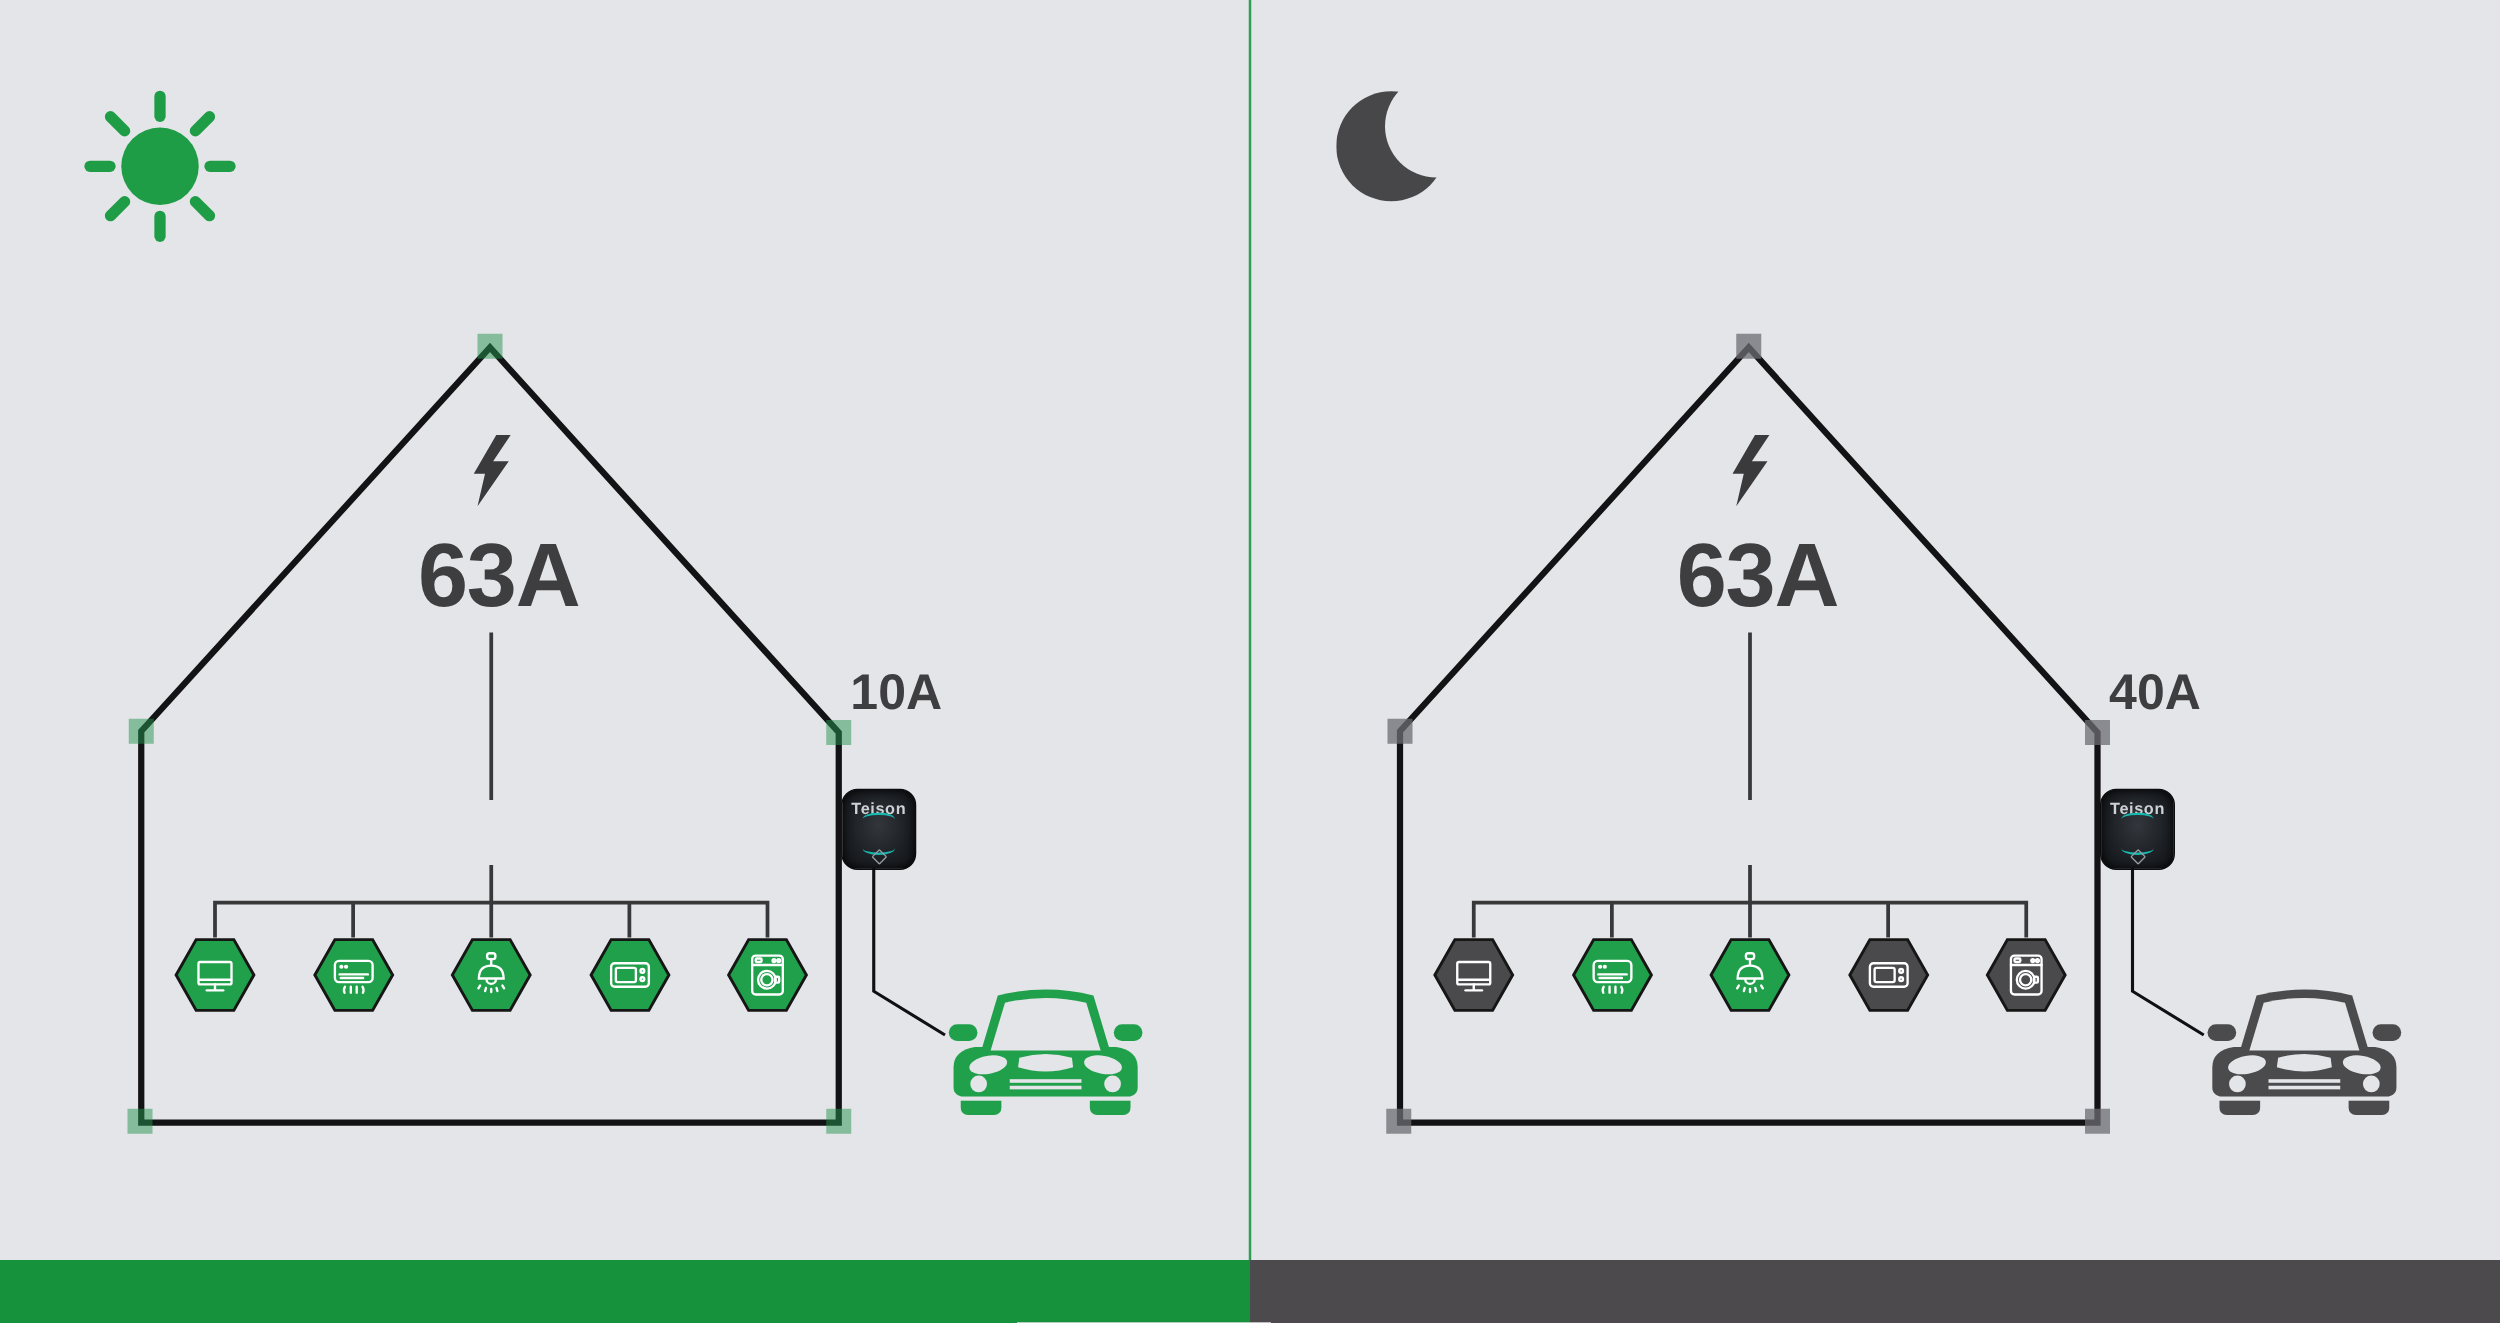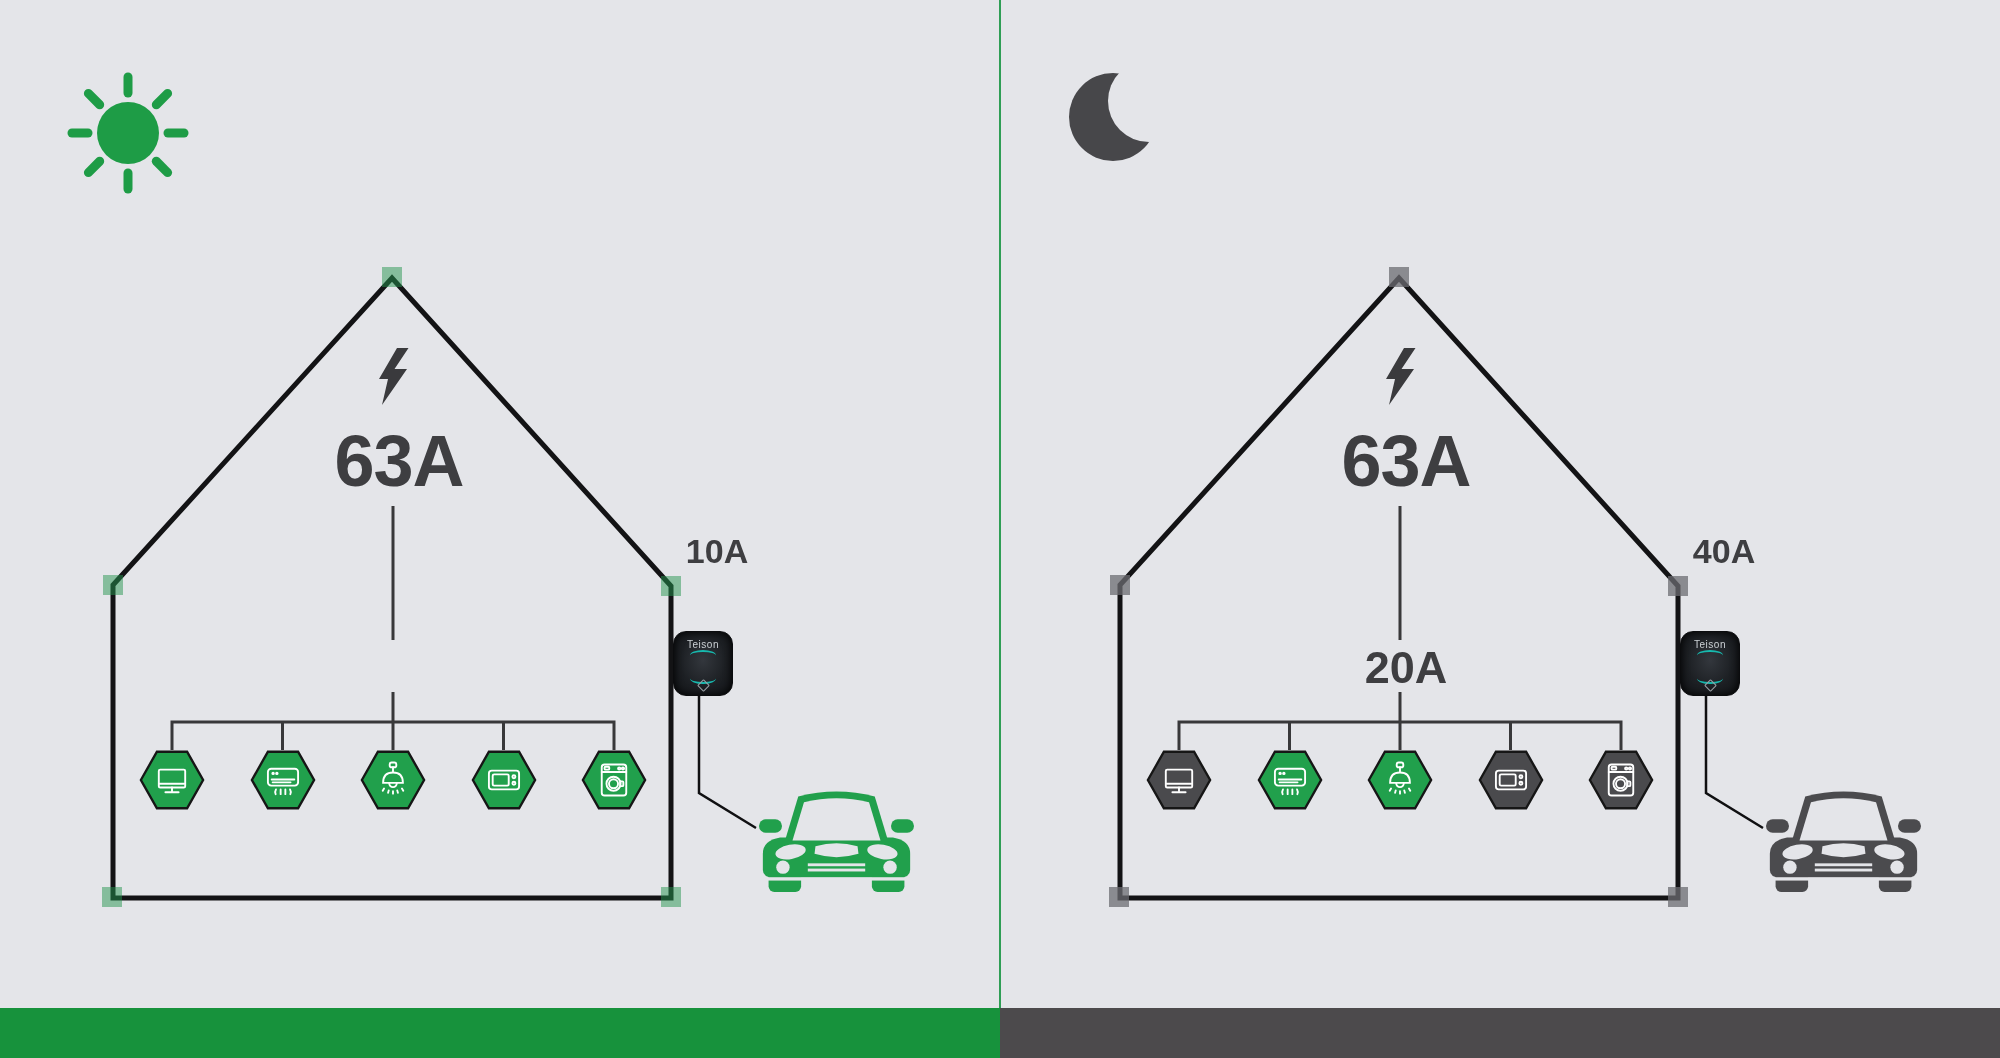--- a/index.html
+++ b/index.html
@@ -8,31 +8,31 @@
        font-family:"Liberation Sans","DejaVu Sans",sans-serif;}
   .panel{position:absolute;top:0;width:1000px;height:1058px;}
   #panel-day{left:0;}
   #panel-night{left:1007px;}
   .abs{position:absolute;}
   .scene-lines{left:0;top:0;width:1000px;height:1058px;pointer-events:none;}
   .num-label{position:absolute;text-align:center;color:var(--text,#3e3e41);
              font-weight:600;line-height:1;}
   .main-label{left:249px;top:425px;width:300px;font-size:72px;letter-spacing:-1px;}
   .circuit-label{left:299px;top:645px;width:200px;font-size:45px;}
-  .ev-label{left:642px;top:534px;width:150px;font-size:34px;text-align:center;}
+  .ev-label{left:642px;top:534px;width:150px;font-size:40px;text-align:center;}
   .bolt{left:377px;top:348px;width:32px;height:57px;}
   .sky-icon{pointer-events:none;}
   .sun{left:66px;top:71px;width:124px;height:124px;}
   .moon{left:62px;top:67px;width:96px;height:96px;}
   .hex{position:absolute;top:747px;width:66px;height:66px;}
   .wallbox{position:absolute;left:673px;top:631px;width:58px;height:63px;
            border-radius:13px;background:radial-gradient(ellipse at 50% 45%,#33373d 0%,#1d2024 55%,#121417 100%);
            border:1px solid #0b0c0e;box-shadow:inset 0 0 8px #000;}
   .wb-brand{position:absolute;left:0;top:7px;width:100%;text-align:center;
-            font-size:10px;letter-spacing:.5px;color:#ccd1d5;font-weight:400;}
+            font-size:13px;letter-spacing:.5px;color:#ccd1d5;font-weight:700;}
   .wb-arc-top{position:absolute;left:16px;top:18px;width:26px;height:9px;
               border-top:2.5px solid #17b9ae;border-radius:50%;filter:blur(.3px);}
   .wb-arc-bottom{position:absolute;left:16px;top:41px;width:26px;height:9px;
               border-bottom:2.5px solid #17b9ae;border-radius:50%;filter:blur(.3px);}
   .wb-diamond{position:absolute;left:50%;bottom:5px;width:7px;height:7px;margin-left:-4px;
               border:1.2px solid #9aa0a5;transform:rotate(45deg);border-radius:1px;}
   .car{position:absolute;left:755px;top:783px;width:163px;height:110px;}
   .divider{position:absolute;left:999px;top:0;width:2px;height:1008px;}
   .bottom-bar{position:absolute;top:1008px;width:1000px;height:50px;}
   #bar-day{left:0;}
@@ -189,21 +189,20 @@
       <rect x="102" y="887" width="20" height="20"></rect>
       <rect x="661" y="887" width="20" height="20"></rect>
     </g>
   </svg>
 
   <svg class="abs bolt" viewBox="0 0 32 57">
     <path d="M20,0 L2,31 H11 L5,57 L30,21 H17.5 L31.5,0 Z" fill="#3a3a3d"></path>
   </svg>
 
   <div class="num-label main-label">63A</div>
-  <div class="num-label circuit-label">20A</div>
   <div class="num-label ev-label">40A</div>
 
   <svg class="hex" style="left:139px" viewBox="0 0 70 66">
     <polygon points="2,33 19,3 51,3 68,33 51,63 19,63" stroke="#161616" stroke-width="2.5" fill="#4a4a4d"></polygon>
     <use href="#ic-tv" x="15" y="13"></use>
   </svg>
   <svg class="hex" style="left:249.5px" viewBox="0 0 70 66">
     <polygon points="2,33 19,3 51,3 68,33 51,63 19,63" stroke="#161616" stroke-width="2.5" fill="#21a04c"></polygon>
     <use href="#ic-ac" x="15" y="13"></use>
   </svg>

